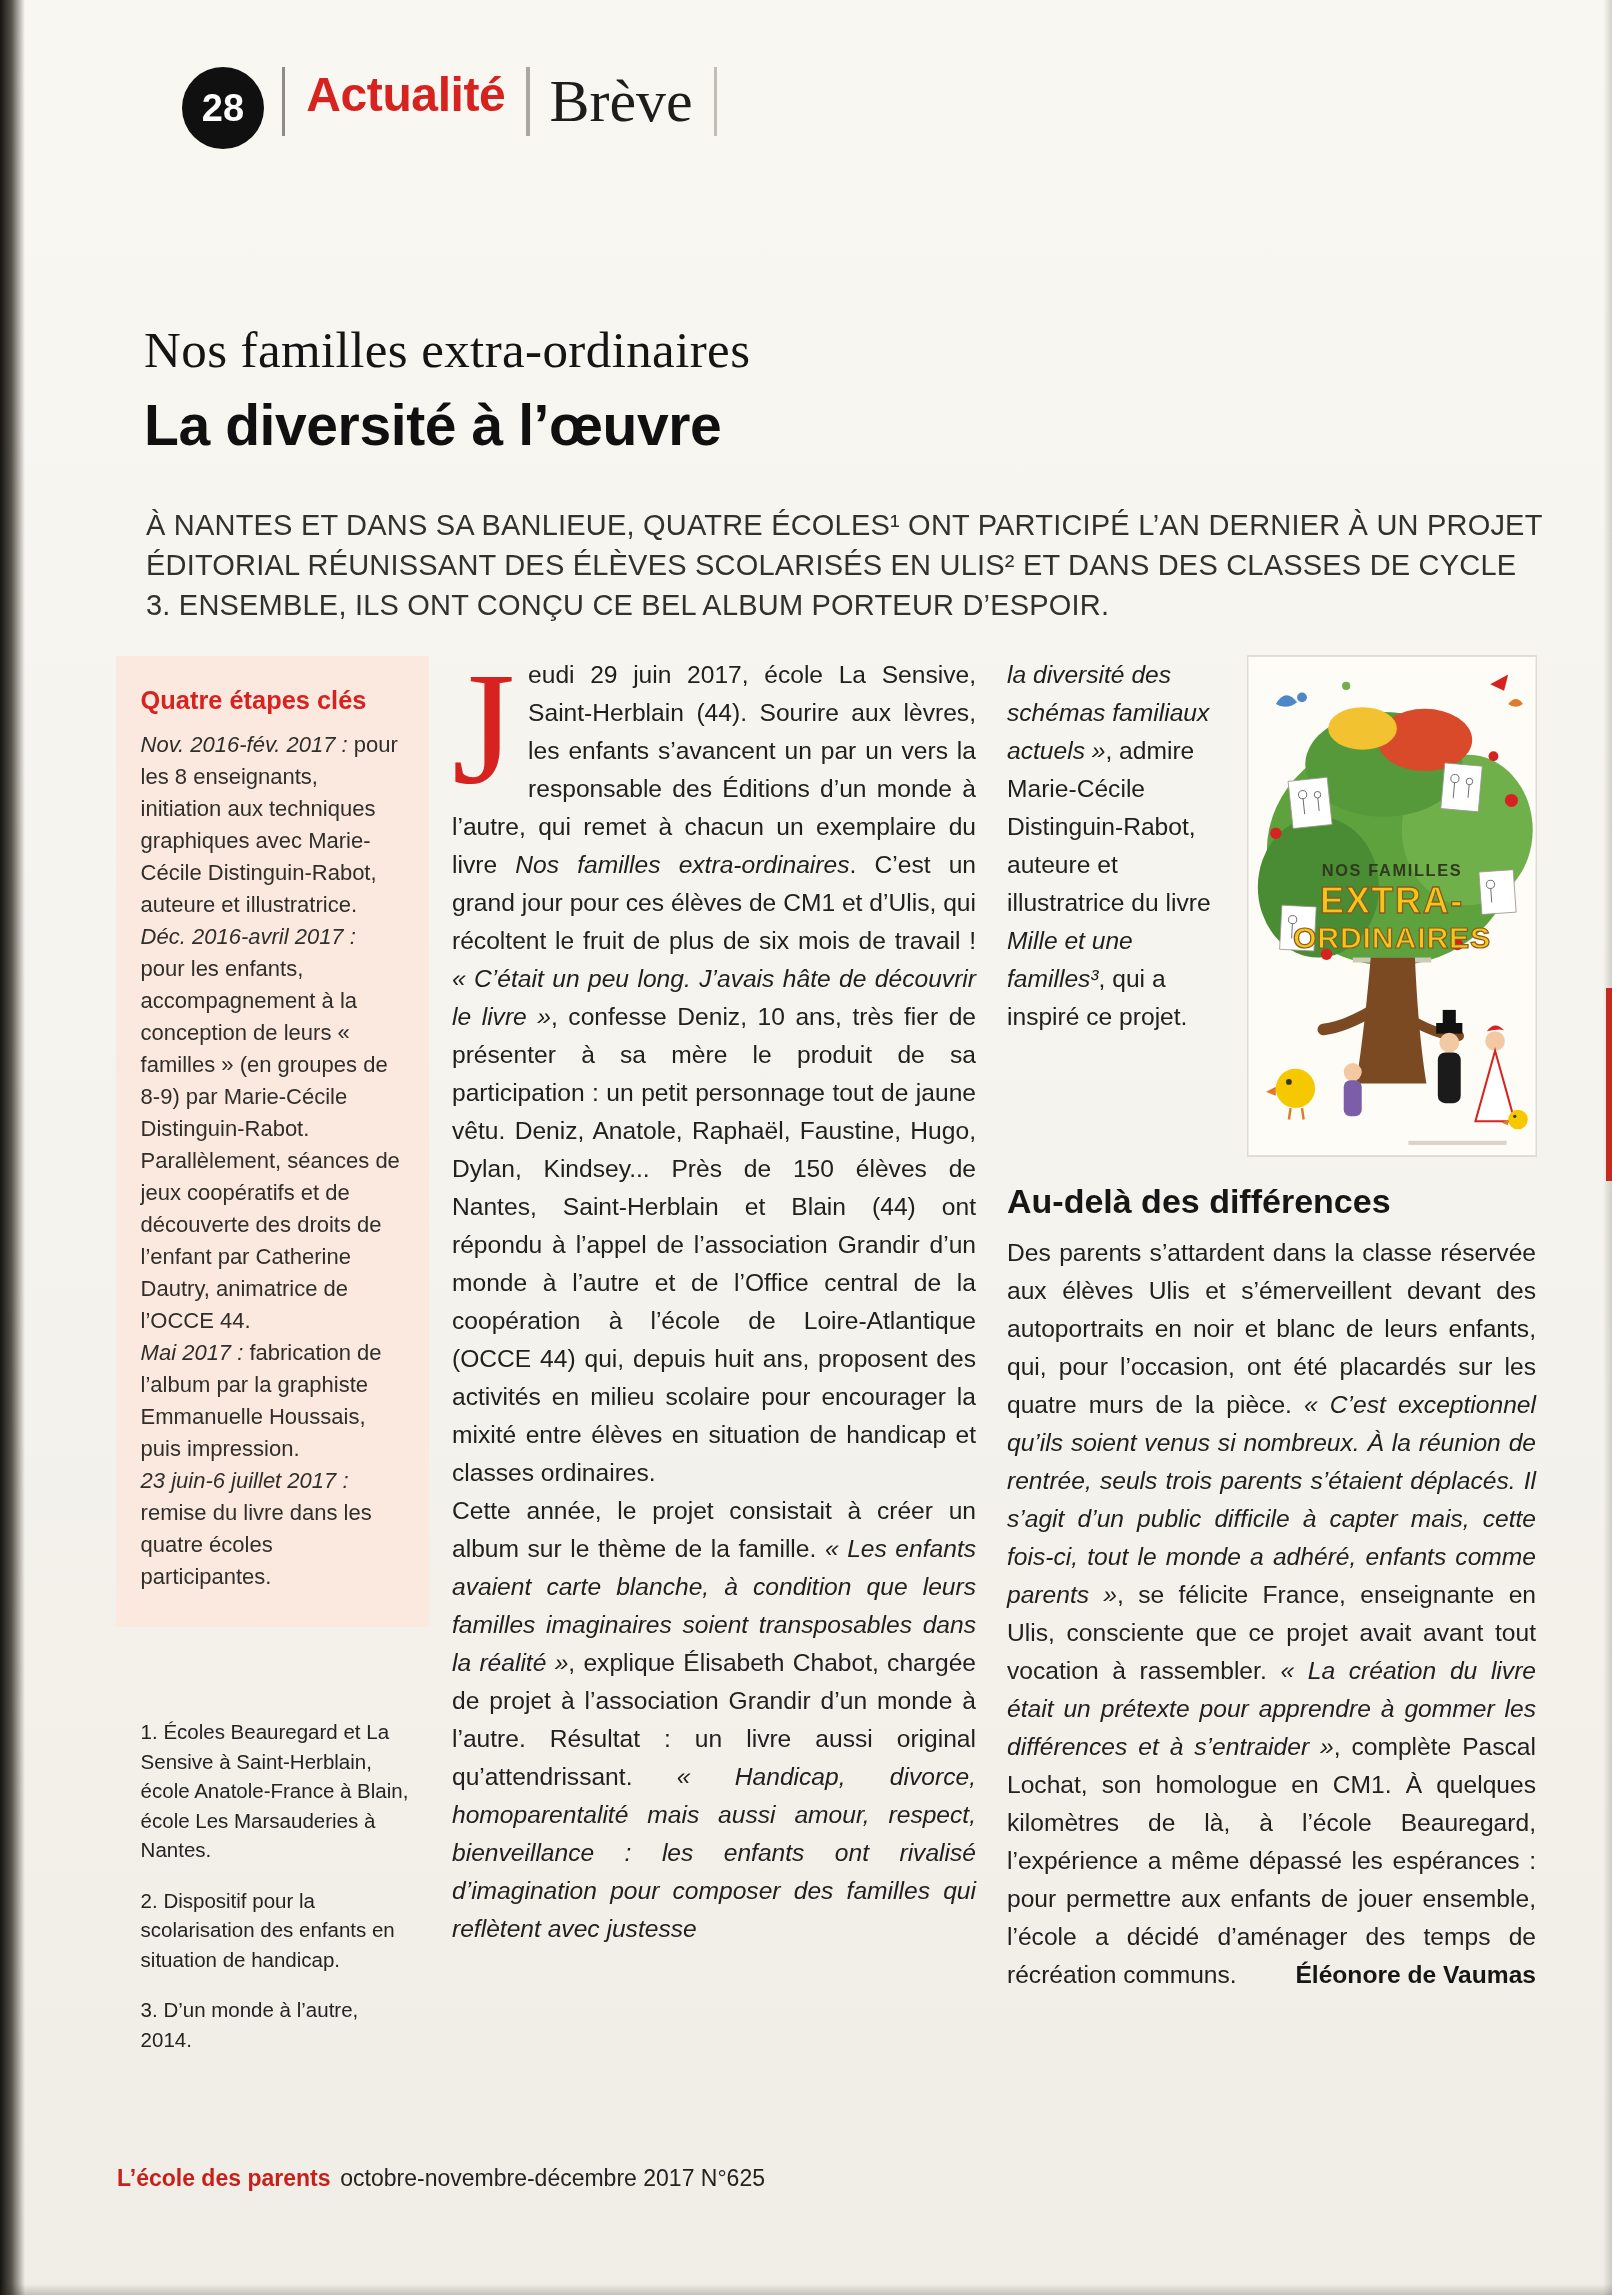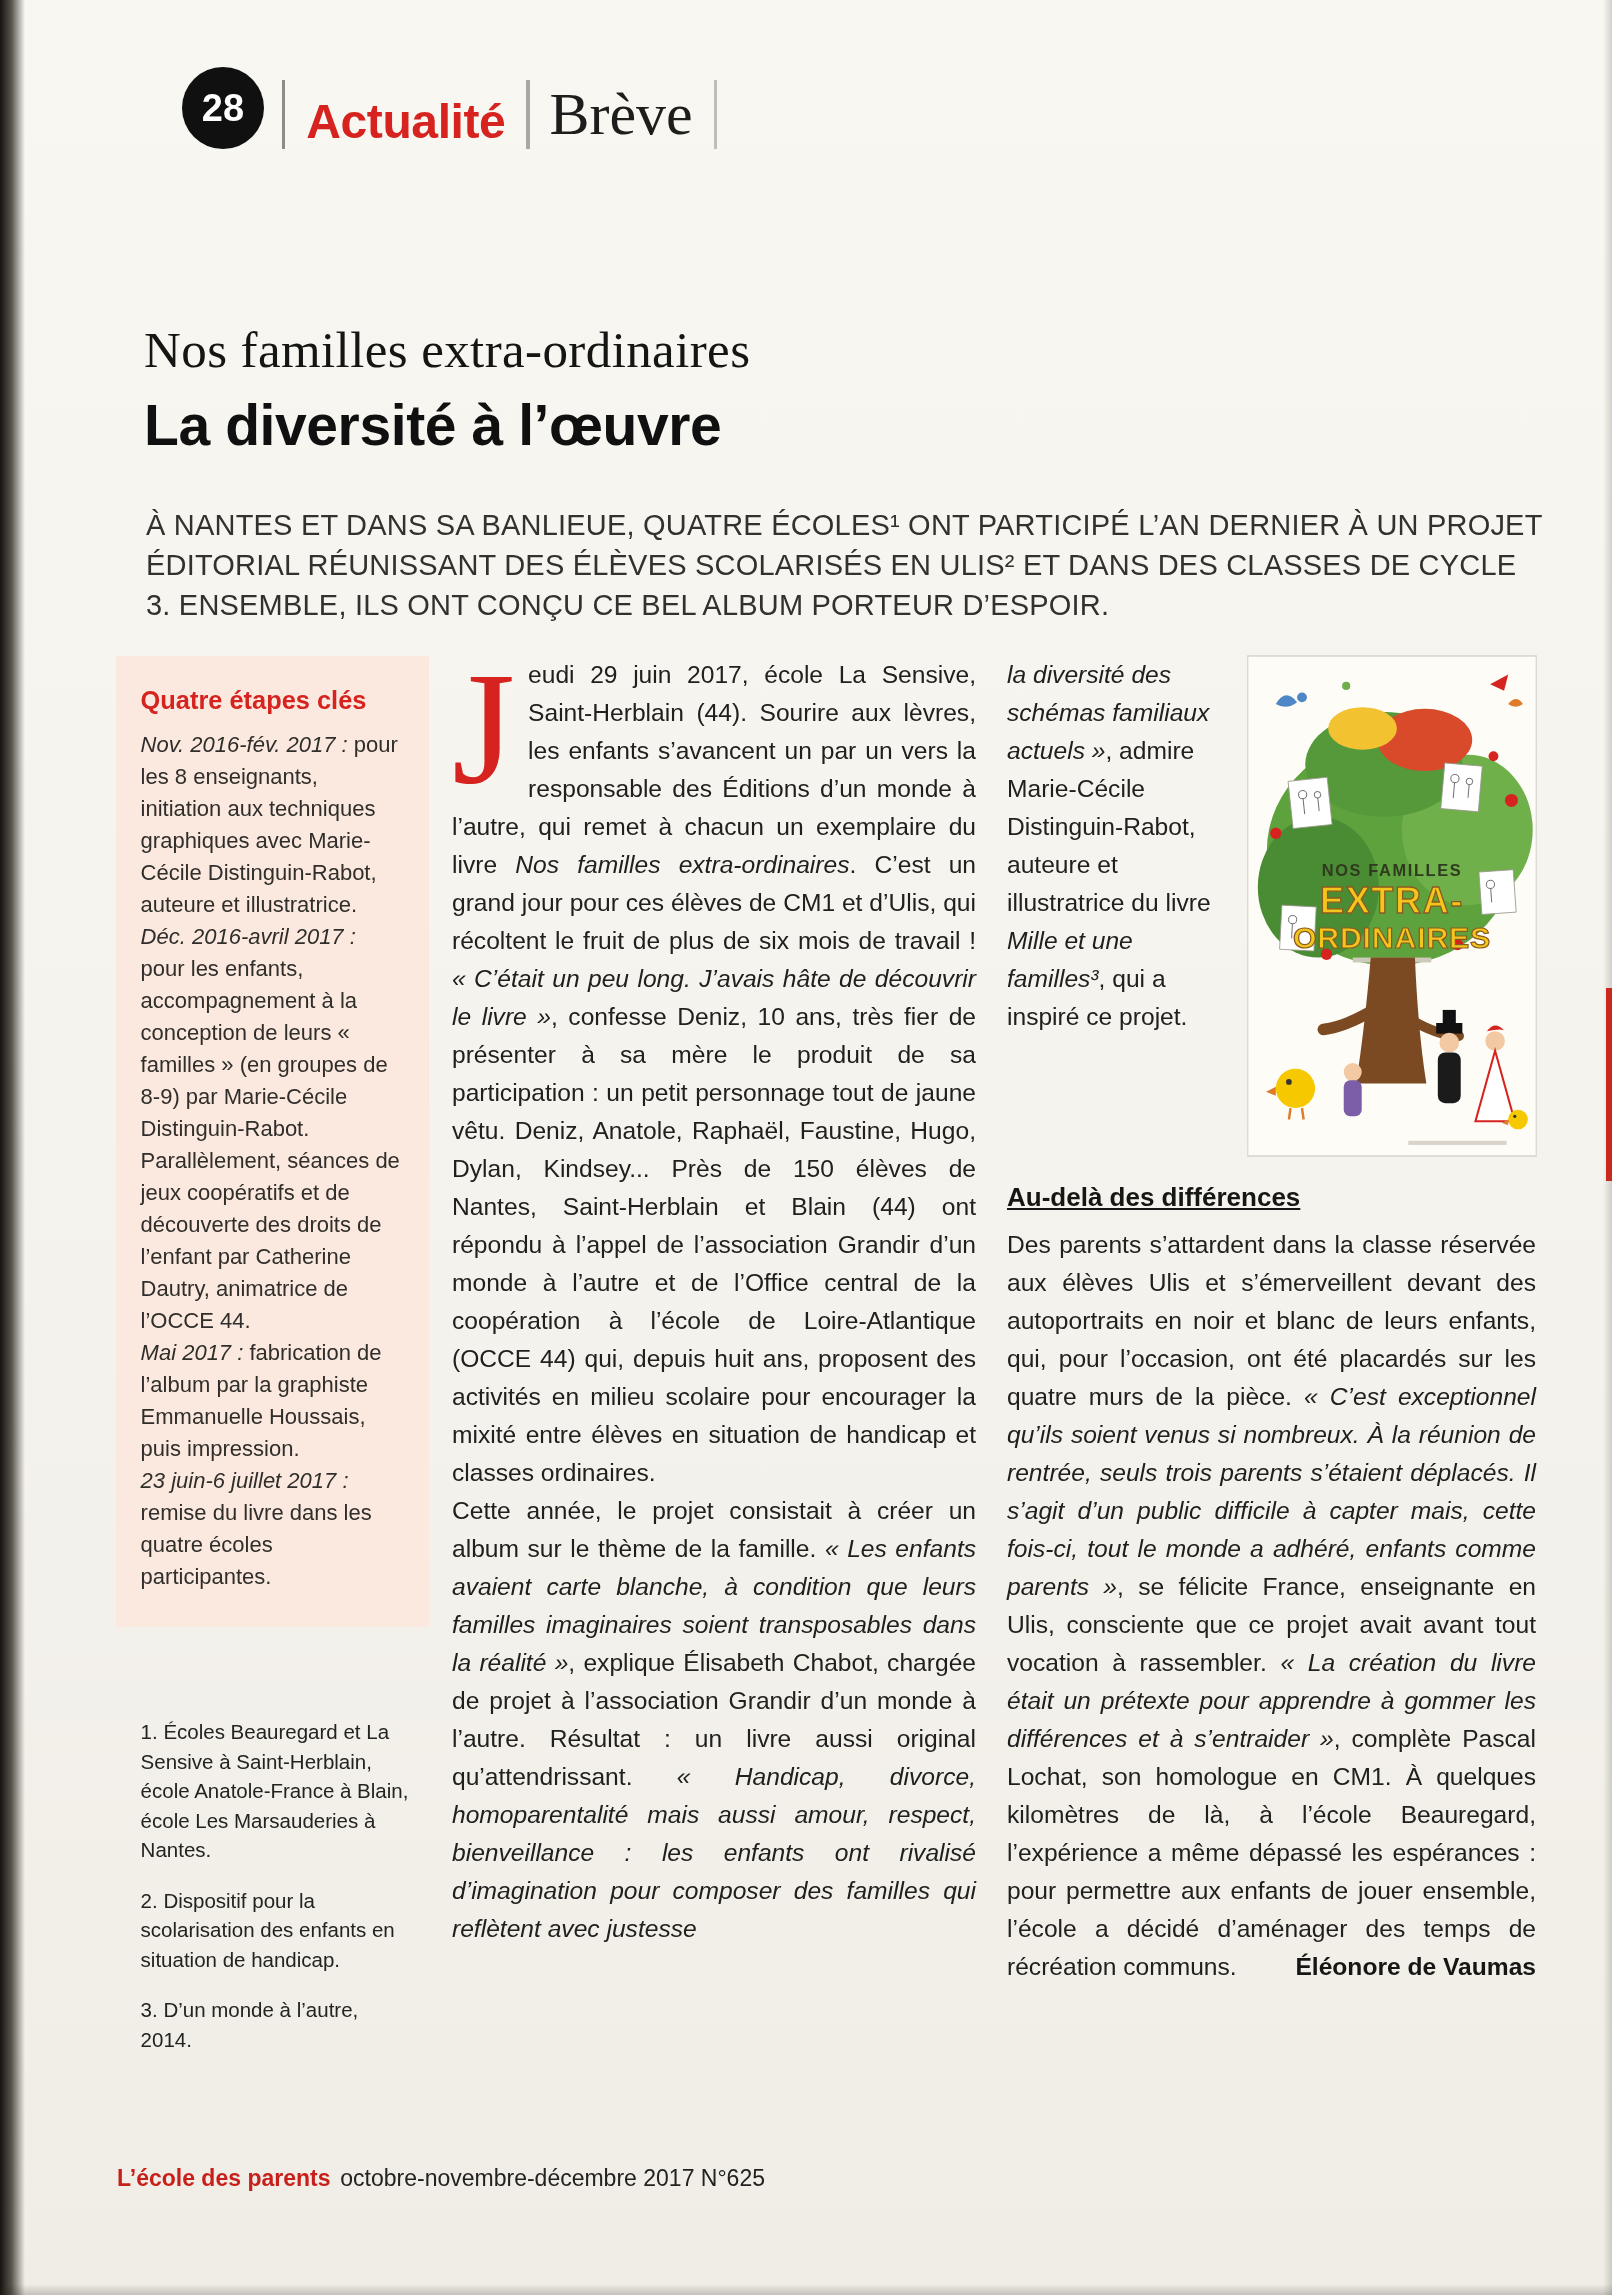--- a/index.html
+++ b/index.html
@@ -8,21 +8,21 @@
         background:linear-gradient(180deg,#f8f7f2 0%,#f4f2ec 60%,#efede5 100%);
         font-family:"Liberation Sans",sans-serif;color:#1f1f1d;overflow:hidden;}
   .scan-edge-left{position:absolute;left:0;top:0;bottom:0;width:24.6px;
         background:linear-gradient(90deg,#161310 0%,#57524b 45%,rgba(90,85,78,0) 100%);}
   .scan-edge-right{position:absolute;top:0;bottom:0;right:0;width:9.8px;
         background:linear-gradient(270deg,rgba(60,55,48,.22),rgba(0,0,0,0));}
   .scan-edge-bottom{position:absolute;left:0;right:0;bottom:0;height:11.5px;
         background:linear-gradient(0deg,rgba(40,36,30,.22),rgba(0,0,0,0));}
   .page-edge-mark{position:absolute;right:0;top:988px;width:7.4px;height:193px;background:#c72a1c;}
 
-  .header{position:absolute;left:182px;top:67px;display:flex;align-items:flex-end;}
+  .header{position:absolute;left:182px;top:67px;display:flex;align-items:flex-start;}
   .page-badge{width:82px;height:82px;border-radius:50%;background:#101010;color:#fff;
         display:flex;align-items:center;justify-content:center;font-size:38px;font-weight:bold;}
   .hdr-div{width:3.3px;height:69px;flex:none;}
   .d1{background:#8f8b85;margin:0 21px 0 18px;}
   .d2{background:#aba69f;margin:0 19.7px 0 21px;}
   .d3{background:#c2beb6;margin-left:21px;}
   .section-label{color:#d6231f;font-size:48px;font-weight:bold;letter-spacing:-0.4px;}
   .subsection-label{font-family:"Liberation Serif",serif;font-size:60px;color:#1d1d1b;}
 
   .title-block{position:absolute;left:144px;top:321px;}
@@ -48,21 +48,21 @@
   .body-text .it{font-style:italic;}
   .dropcap{float:left;font-family:"Liberation Serif",serif;font-size:162px;line-height:129px;
         color:#d6231f;margin:6.6px 13px 1.6px 0;}
 
   .right-top{display:flex;align-items:flex-start;}
   .right-col-narrow{width:223px;flex:none;text-align:left;}
   .book-cover{width:288px;height:500px;flex:none;margin-left:18px;background:#fff;
         box-shadow:0 0 0 0.8px #d9d5cd;}
   .book-cover svg{display:block;width:100%;height:100%;}
 
-  .section-heading{font-size:26px;font-weight:bold;margin:26px 0 13px 0;color:#161614;text-decoration:underline;}
+  .section-heading{font-size:34px;font-weight:bold;margin:26px 0 13px 0;color:#161614;}
   .byline{float:right;font-weight:bold;margin-left:21px;color:#161614;}
 
   .footer{position:absolute;left:117px;top:2165px;font-size:23px;color:#232220;}
   .footer .mag{color:#c81f1a;font-weight:bold;}
   .footer .issue{margin-left:9.8px;}
 </style>
 </head>
 <body>
 
 <div class="page">

